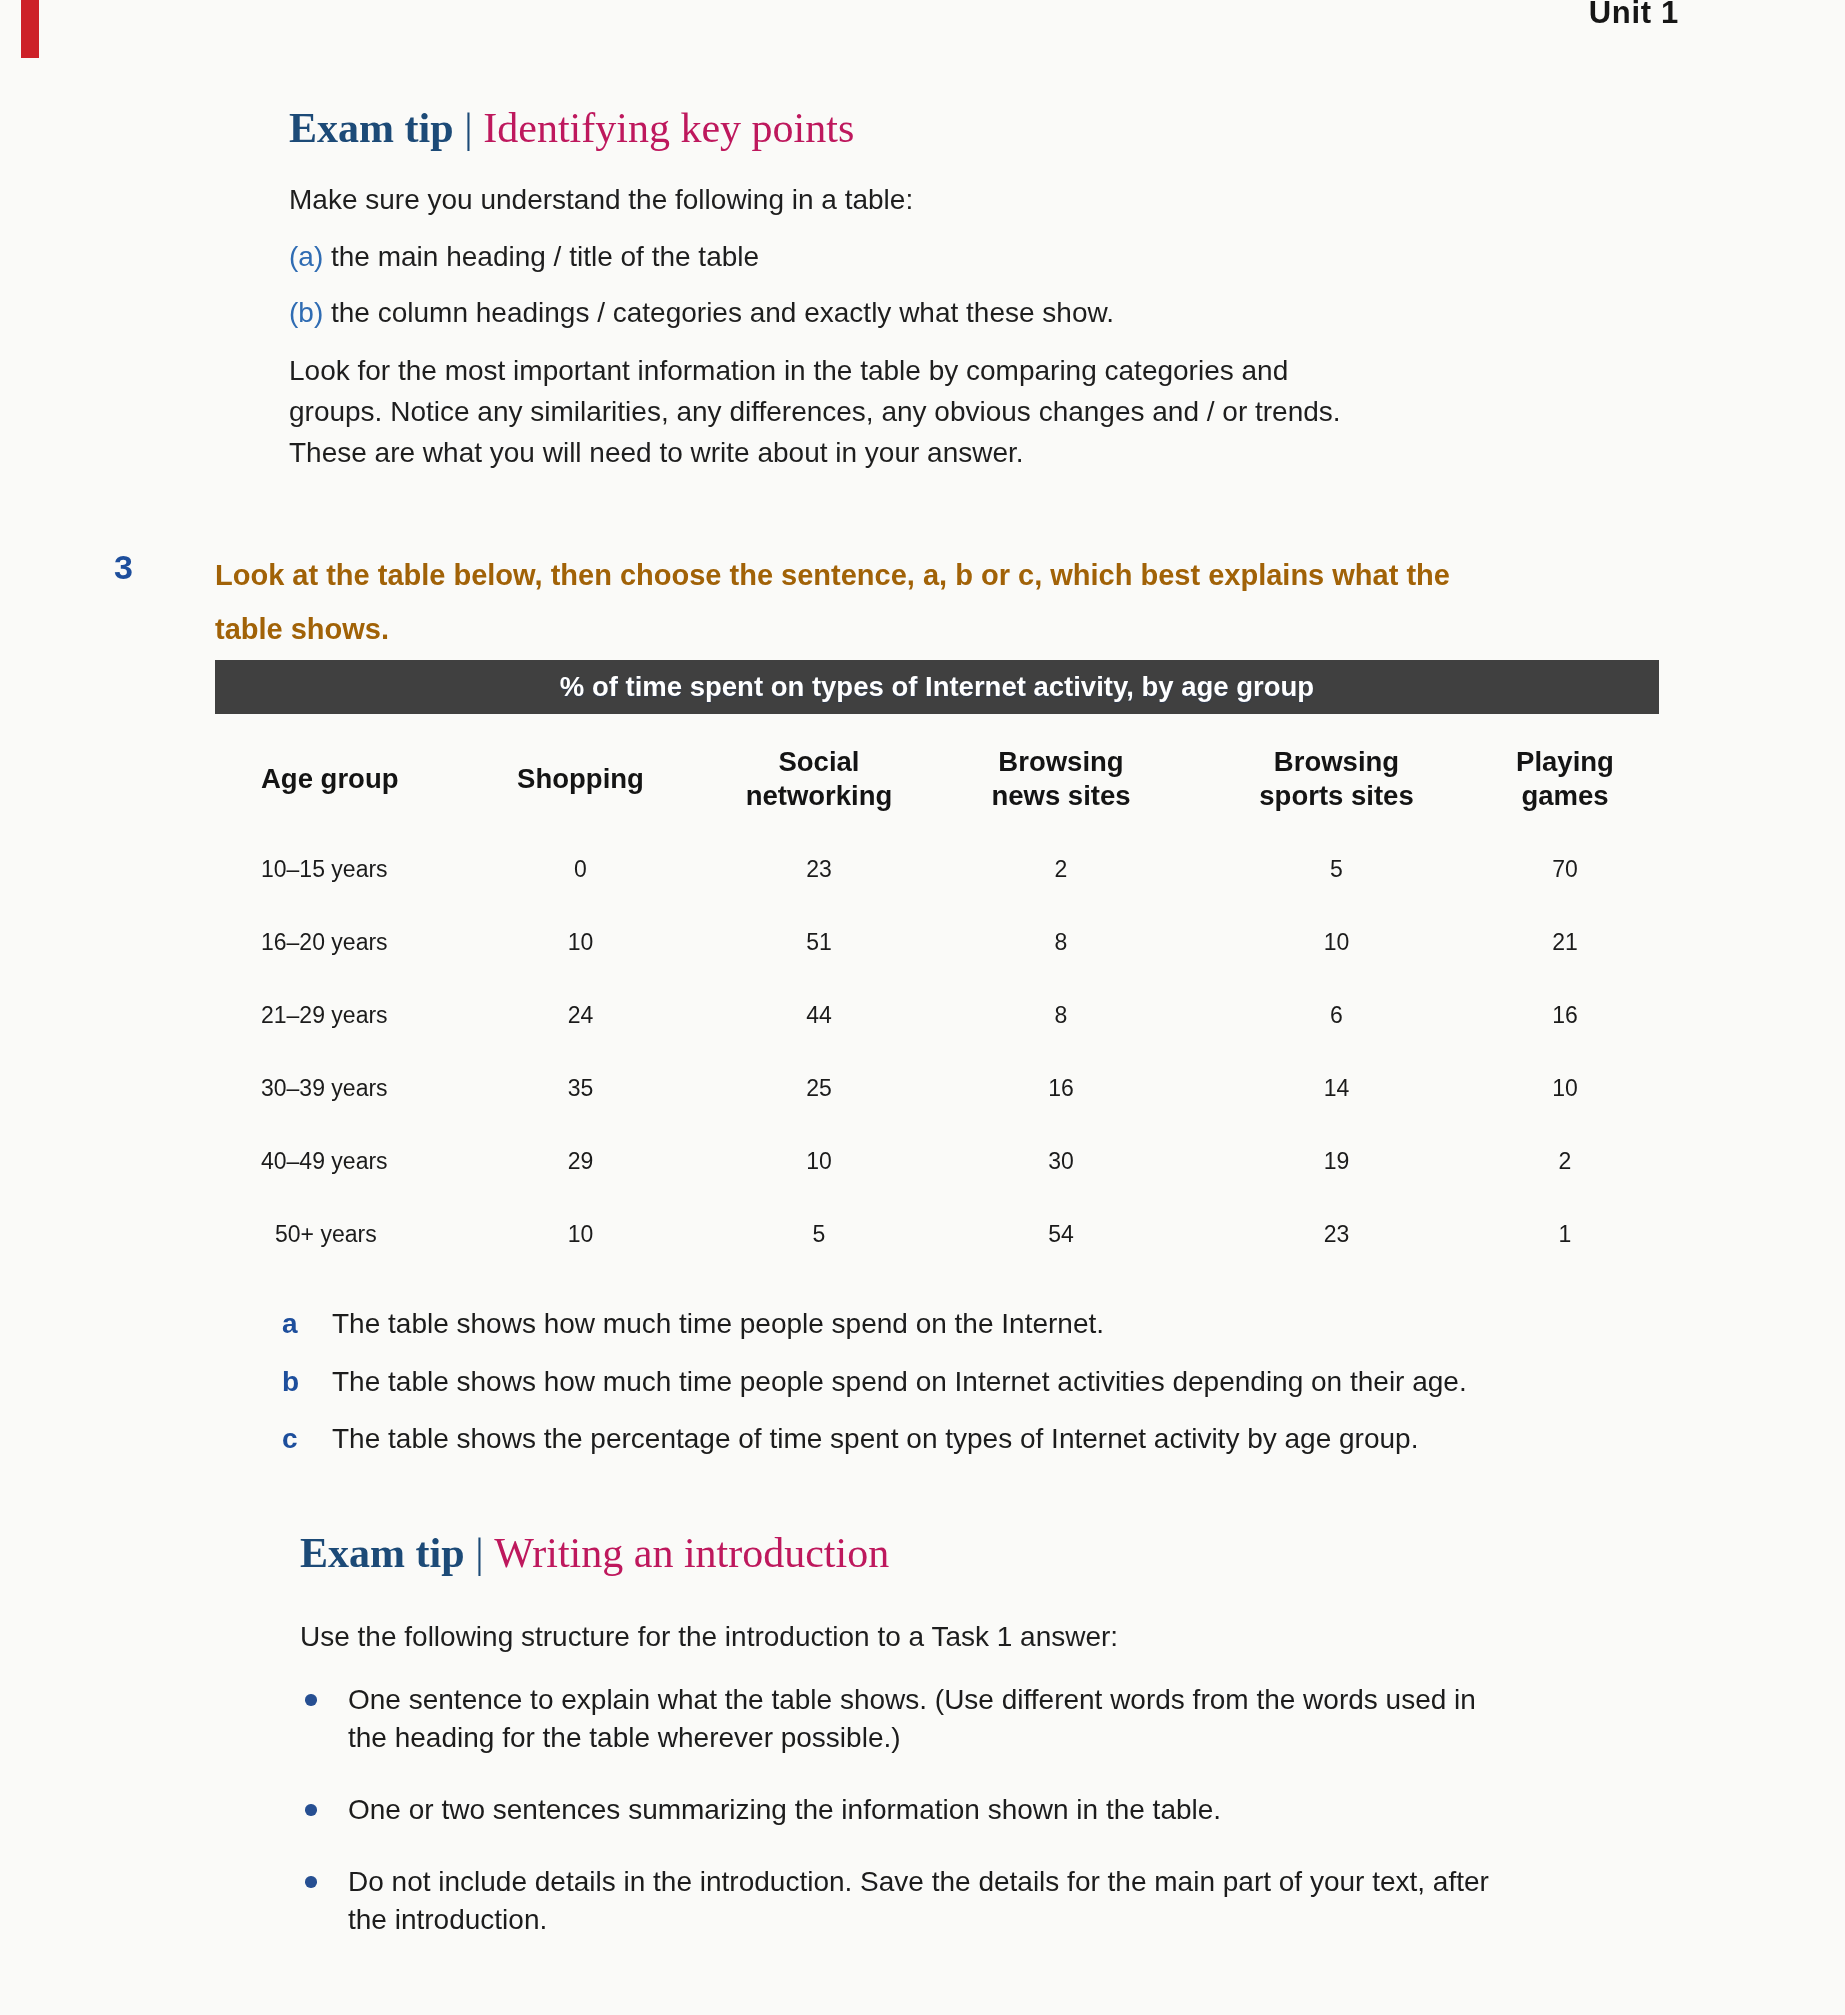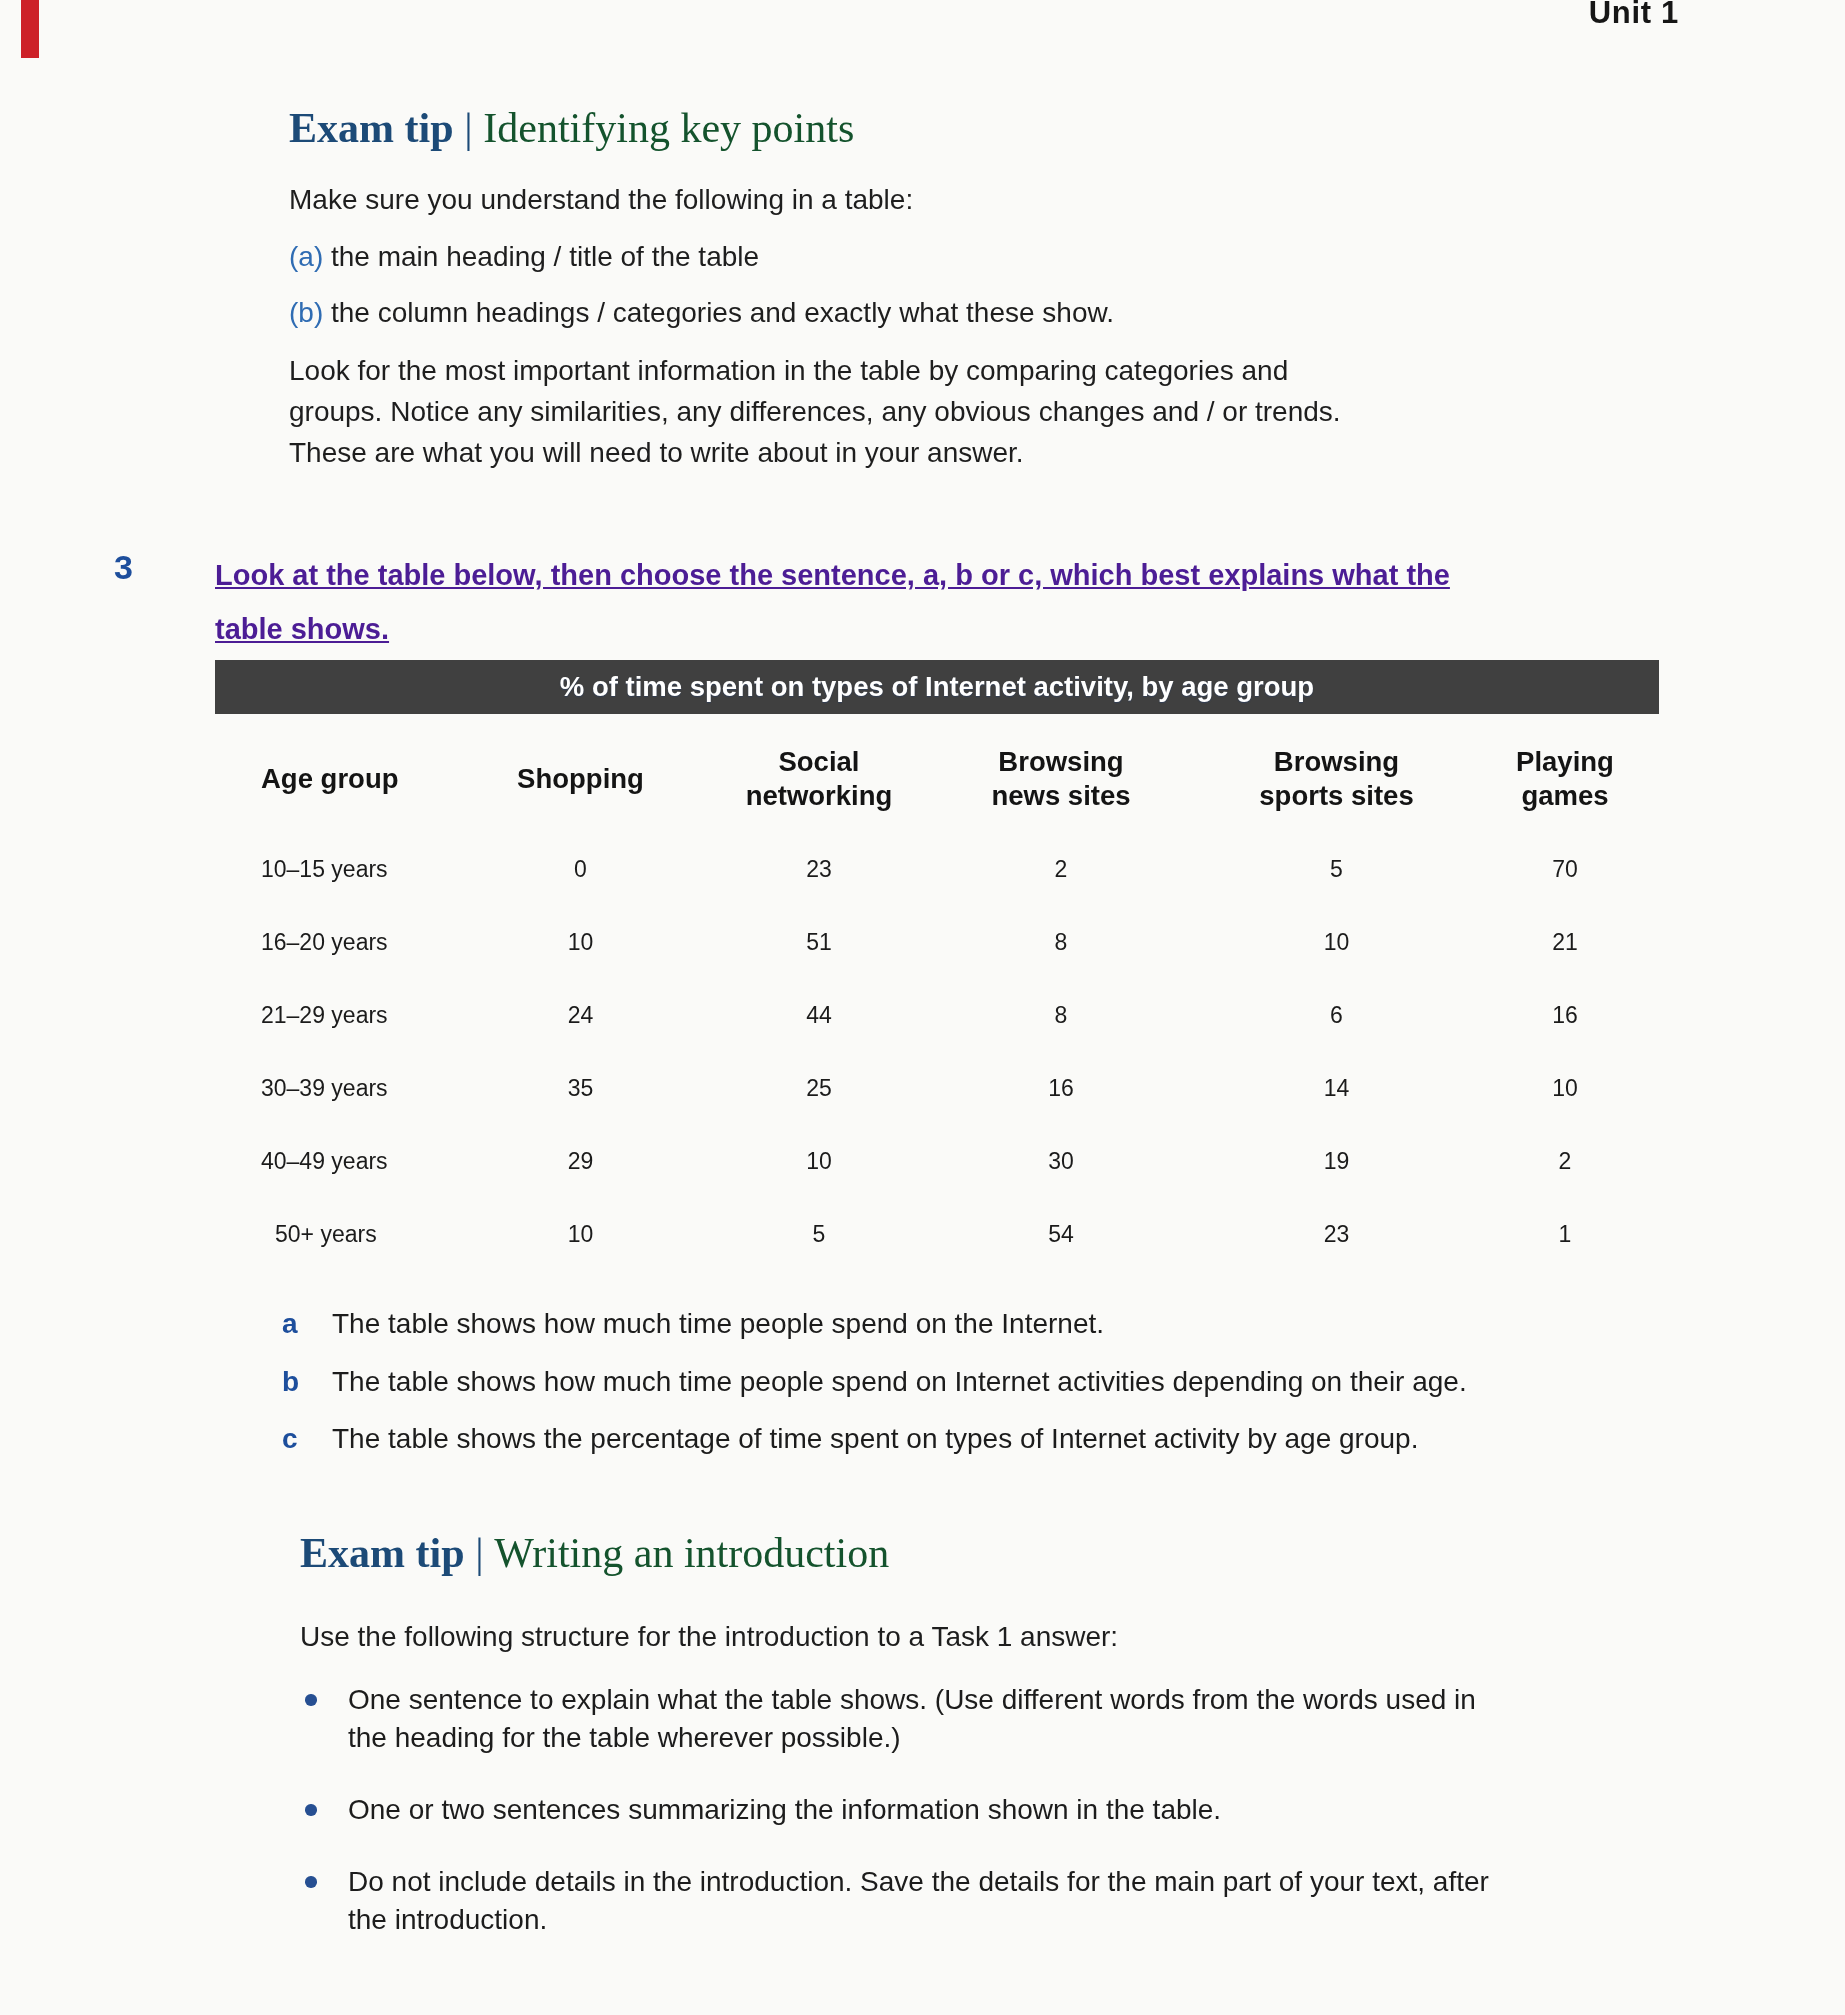--- a/index.html
+++ b/index.html
@@ -15,36 +15,36 @@
   .unit-label{
     position:absolute;top:-5.4px;right:166px;
     font-size:31px;font-weight:bold;color:#161616;letter-spacing:0.7px;
   }
   
   .tip-heading{
     margin:0;font-family:"Liberation Serif",serif;font-size:42px;line-height:54px;font-weight:normal;
   }
   .tip-heading .tip-label{color:#1c4a77;font-weight:bold;}
   .tip-heading .tip-sep{color:#1c4a77;font-weight:normal;padding:0 10.7px;}
-  .tip-heading .tip-title{color:#14532d;}
+  .tip-heading .tip-title{color:#be185d;}
   .body-text{font-size:28px;line-height:35px;color:#1e1e1e;}
   .blue-marker{color:#2f6cb3;}
   
   .tip1{position:absolute;left:289px;top:101px;width:1316px;}
   .tip1 .intro{margin:27px 0 0 0;}
   .tip1 .lettered{margin:21.5px 0 0 0;}
   .tip1 .paragraph{margin:20px 0 0 0;}
   .tip1 .paragraph .pline{line-height:41px;}
   
   .exercise{position:absolute;left:114px;top:548px;width:1545px;}
   .ex-number{
     position:absolute;left:0;top:0;
     font-size:34px;font-weight:bold;color:#1d4e9c;
   }
-  .ex-text{margin-left:101px;font-size:29px;font-weight:bold;color:#4c1d95;line-height:54px;text-decoration:underline;}
+  .ex-text{margin-left:101px;font-size:29px;font-weight:bold;color:#a16207;line-height:54px;}
   
   .data-table{position:absolute;left:215px;top:660px;width:1444px;}
   .table-bar{
     height:54px;background:#404040;
     display:flex;align-items:center;justify-content:center;
   }
   .table-bar span{
     color:#ffffff;font-size:27.5px;font-weight:bold;
     text-shadow:0 1.3px 1.3px rgba(30,60,110,.45);
   }

